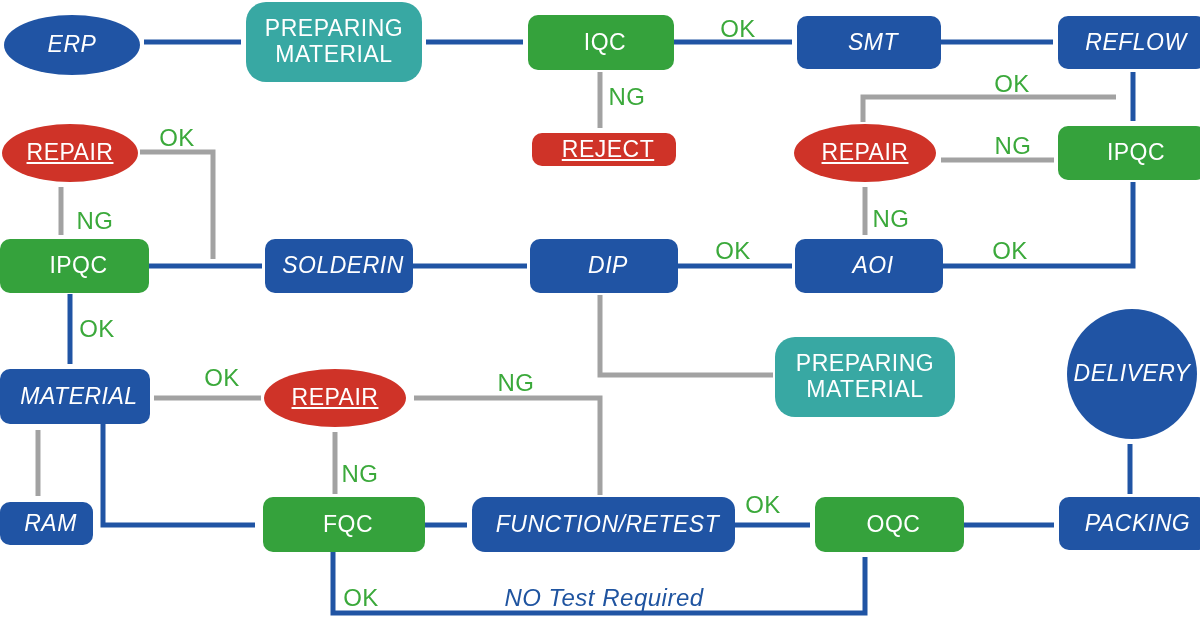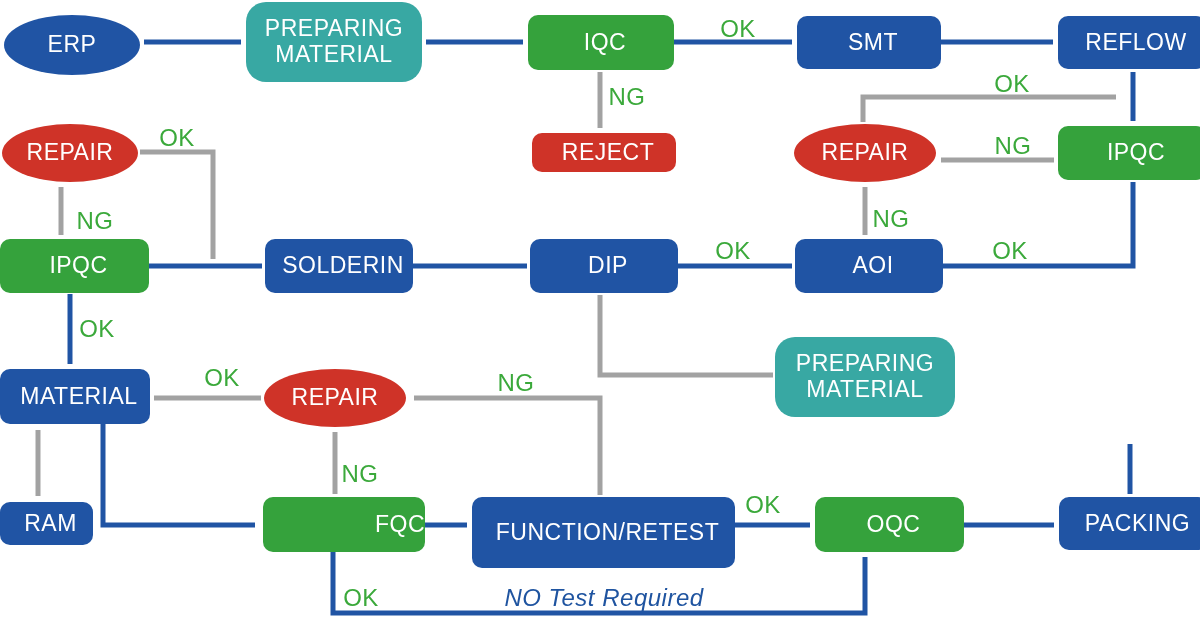--- a/index.html
+++ b/index.html
@@ -14,24 +14,24 @@
   .edges{position:absolute;left:0;top:0;pointer-events:none;}
   .node{
     position:absolute;display:flex;align-items:center;justify-content:center;
     color:#fff;font-size:23px;line-height:1.12;text-align:center;
     letter-spacing:0.5px;
   }
   .rect{border-radius:10px;padding-left:8px;}
   .bigrect{border-radius:20px;}
   .ellipse{border-radius:50%;}
   .circle{border-radius:50%;}
-  .blue{background:var(--blue);}
+  .blue{background:var(--blue);font-style:italic;}
   .green{background:var(--green);}
   .teal{background:var(--teal);}
-  .red{background:var(--red);}
+  .red{background:var(--red);text-decoration:underline;}
   .elabel{
     position:absolute;transform:translate(-50%,-50%);
     color:var(--lgreen);font-size:24px;white-space:nowrap;letter-spacing:0.5px;
   }
   .elabel.navy{color:var(--lnavy);font-style:italic;}
   path{fill:none;}
   .bl{stroke:var(--blue);stroke-width:5;}
   .gr{stroke:var(--gray);stroke-width:5;}
 </style>
 </head>
@@ -88,21 +88,21 @@
   <div class="node rect green" style="left:528px;top:15px;width:138px;height:55px;">
       <span>IQC</span>
     </div>
   <div class="node rect blue" style="left:797px;top:16px;width:136px;height:53px;">
       <span>SMT</span>
     </div>
   <div class="node rect blue" style="left:1058px;top:16px;width:140px;height:53px;">
       <span>REFLOW</span>
     </div>
 
-  <div class="node rect red" style="left:532px;top:133px;width:136px;height:39px;">
+  <div class="node rect red" style="left:532px;top:133px;width:136px;height:33px;">
       <span>REJECT</span>
     </div>
   <div class="node ellipse red" style="left:794px;top:124px;width:142px;height:58px;">
       <span>REPAIR</span>
     </div>
   <div class="node rect green" style="left:1058px;top:126px;width:140px;height:54px;">
       <span>IPQC</span>
     </div>
   <div class="node ellipse red" style="left:2px;top:124px;width:136px;height:58px;">
       <span>REPAIR</span>
@@ -123,28 +123,31 @@
 
   <div class="node bigrect teal" style="left:775px;top:337px;width:180px;height:80px;">
       <span>PREPARING MATERIAL</span>
     </div>
   <div class="node rect blue" style="left:0px;top:369px;width:142px;height:55px;">
       <span>MATERIAL</span>
     </div>
   <div class="node ellipse red" style="left:264px;top:369px;width:142px;height:58px;">
       <span>REPAIR</span>
     </div>
+  <div class="node circle blue" style="left:1067px;top:309px;width:130px;height:130px;">
+      <span>DELIVERY</span>
+    </div>
 
   <div class="node rect blue" style="left:0px;top:502px;width:85px;height:43px;">
       <span>RAM</span>
     </div>
-  <div class="node rect green" style="left:263px;top:497px;width:154px;height:55px;justify-content:flex-end;">
+  <div class="node rect green" style="left:263px;top:497px;width:154px;height:55px;">
       <span>FQC</span>
     </div>
-  <div class="node rect blue" style="left:472px;top:497px;width:255px;height:71px;">
+  <div class="node rect blue" style="left:472px;top:497px;width:255px;height:55px;border-radius:13px;">
       <span>FUNCTION/RETEST</span>
     </div>
   <div class="node rect green" style="left:815px;top:497px;width:141px;height:55px;">
       <span>OQC</span>
     </div>
   <div class="node rect blue" style="left:1059px;top:497px;width:141px;height:53px;">
       <span>PACKING</span>
     </div>
 
   <div class="elabel" style="left:738px;top:29px;">OK</div>

